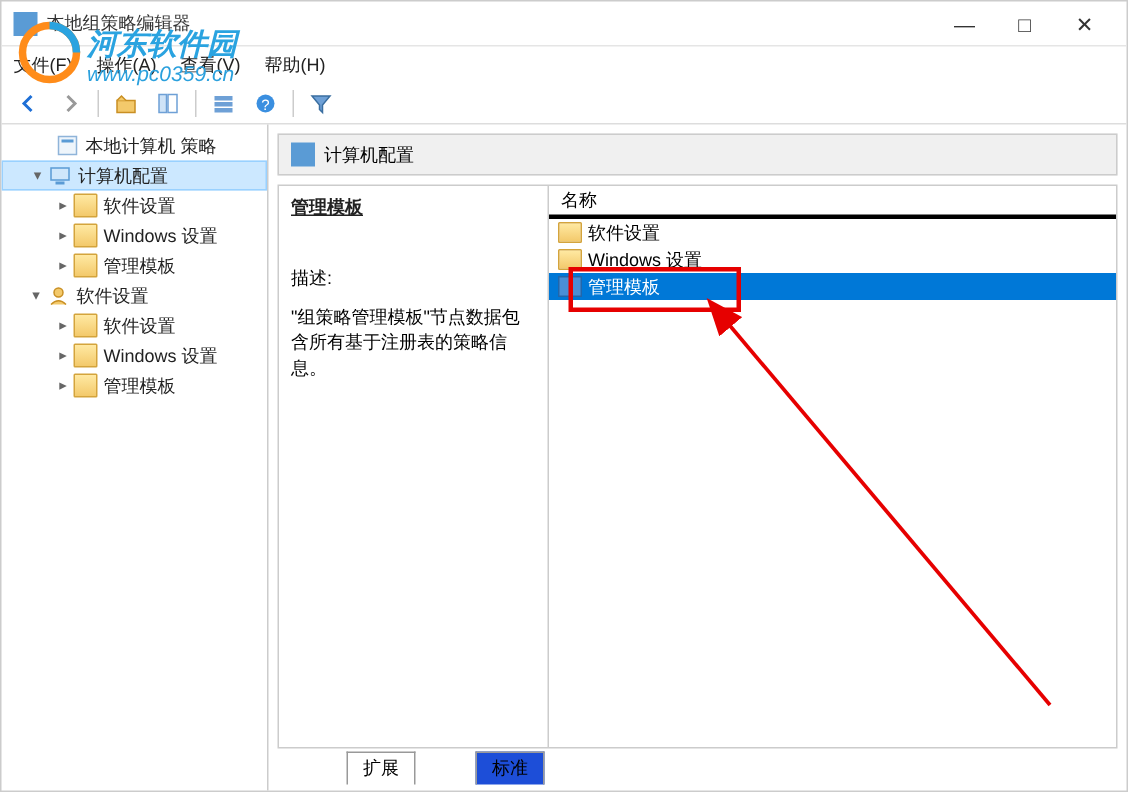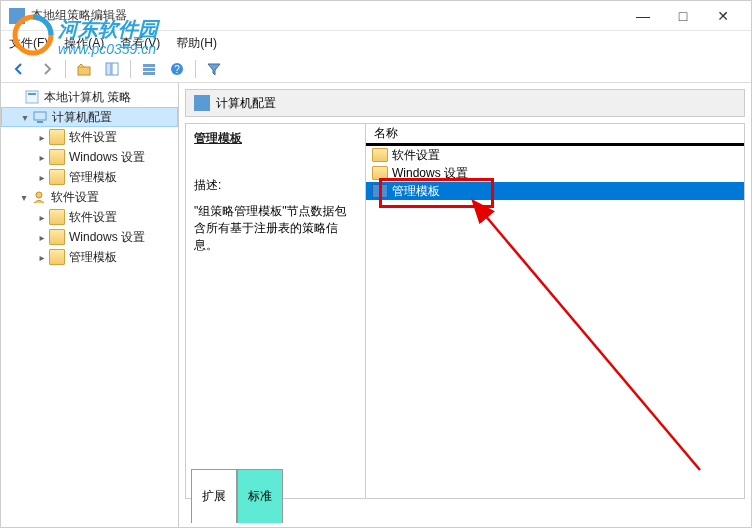--- a/index.html
+++ b/index.html
@@ -14,43 +14,43 @@
 .toolbar { height: 28px; display: flex; align-items: center; padding: 0 6px; gap: 4px; border-bottom: 1px solid #ddd; }
 .toolbar .tb-btn { width: 24px; height: 24px; display: flex; align-items: center; justify-content: center; }
 .toolbar .tb-sep { width: 1px; height: 18px; background: #ccc; margin: 0 2px; }
 .content { flex: 1; display: flex; }
 .tree-pane { width: 178px; border-right: 1px solid #ccc; padding: 4px 0; overflow: auto; }
 .tree-row { display: flex; align-items: center; height: 20px; font-size: 12px; color: #222; padding-right: 4px; }
 .tree-row .exp { width: 14px; text-align: center; color: #666; font-size: 10px; }
 .tree-row .exp-none { width: 14px; }
 .tree-row .ticon { width: 16px; height: 16px; margin-right: 4px; display: flex; align-items: center; justify-content: center; }
 .tree-row.selected { background: #cce8ff; border: 1px solid #99d1ff; }
-.tree-row.ind0 { padding-left: 9px; }
+.tree-row.ind0 { padding-left: 22px; }
 .tree-row.ind1 { padding-left: 16px; }
 .tree-row.ind2 { padding-left: 34px; }
 .main-pane { flex: 1; display: flex; flex-direction: column; }
 .header-row { height: 28px; background: #f0f0f0; border: 1px solid #ccc; margin: 6px 6px 0 6px; display: flex; align-items: center; padding: 0 8px; font-size: 12px; }
 .header-row .hicon { width: 16px; height: 16px; background: #5a9bd5; margin-right: 6px; }
 .split-body { flex: 1; display: flex; margin: 6px 6px 2px 6px; border: 1px solid #ccc; }
 .left-col { width: 180px; border-right: 1px solid #ccc; padding: 6px 8px; font-size: 12px; }
 .left-col .section { font-weight: bold; margin-bottom: 30px; }
 .left-col .section-link { text-decoration: underline; color: #222; }
 .left-col .desc-label { margin-bottom: 9px; }
 .left-col .desc-text { }
 .right-col { flex: 1; display: flex; flex-direction: column; }
 .col-header { height: 22px; font-size: 12px; padding: 0 8px; display: flex; align-items: center; background: #fff; border-bottom: 3px solid #000000; }
 .list-body { flex: 1; position: relative; }
 .list-row { display: flex; align-items: center; height: 18px; padding: 0 6px; font-size: 12px; }
 .list-row .licon { width: 16px; height: 14px; margin-right: 4px; }
 .list-row.selected { background: #0078d7; color: #fff; }
 .folder-icon { background: linear-gradient(#ffe9a2, #f3c96b); border: 1px solid #d4a43c; border-radius: 1px; }
 .red-box { position: absolute; border: 3px solid #e60000; pointer-events: none; }
 .bottom-tabs { height: 22px; display: flex; align-items: flex-end; padding: 0 6px; gap: 0; font-size: 12px; margin: 0 6px 4px 6px; }
-.bottom-tabs .btab { padding: 18px 10px; border: 1px solid #999; border-bottom: none; background: #fff; position: relative; }
-.bottom-tabs .btab:not(.active) { background: #5eead4; }
+.bottom-tabs .btab { padding: 2px 10px; border: 1px solid #999; border-bottom: none; background: #fff; position: relative; margin-left: 40px; }
+.bottom-tabs .btab:not(.active) { background: #1d4ed8; }
 .arrow-line { position: absolute; pointer-events: none; }
 .watermark { position: absolute; pointer-events: none; text-align: right; }
 </style>
 </head>
 <body>
 
 <div class="window">
   <div class="titlebar">
     <div class="app-icon"></div>
     <div class="title">本地组策略编辑器</div>

